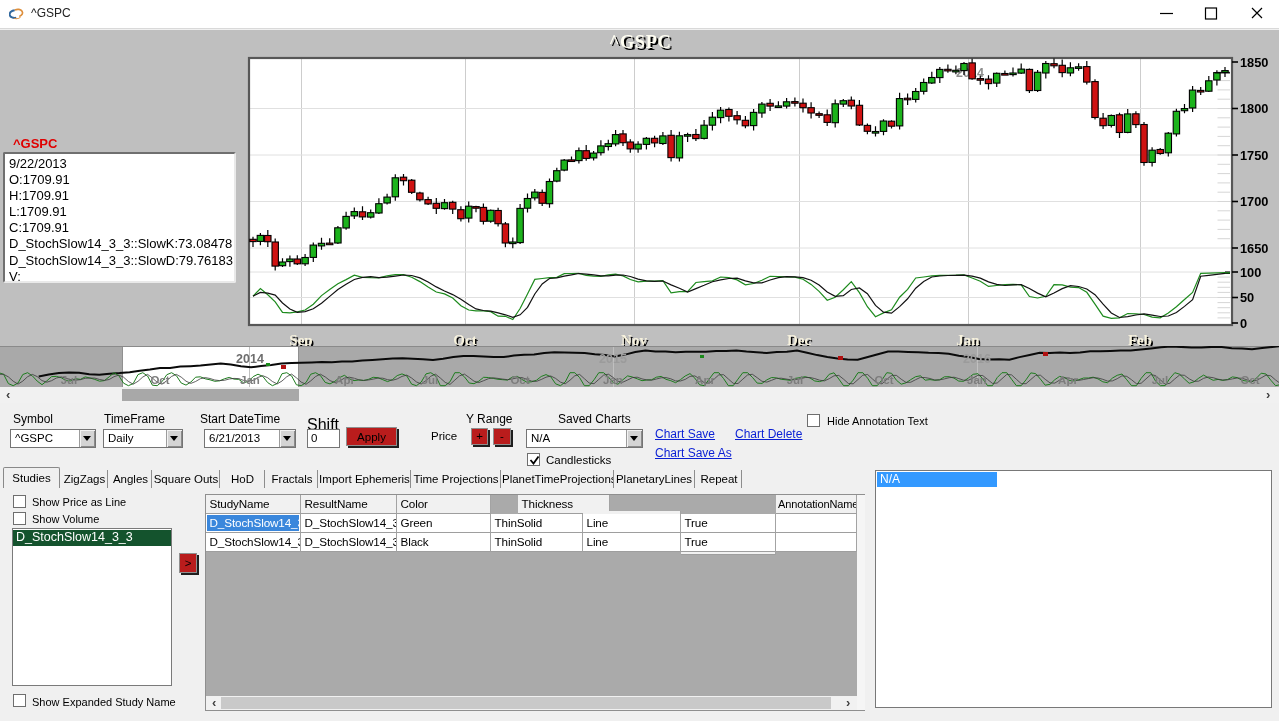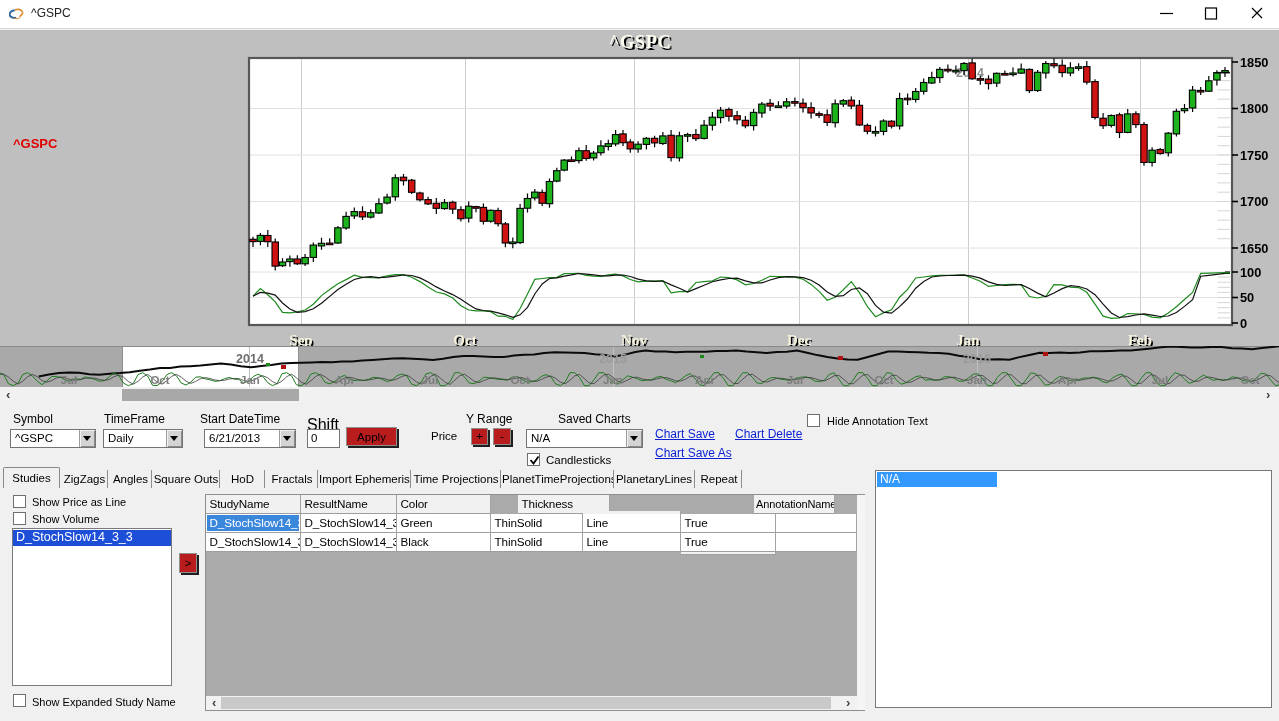--- a/index.html
+++ b/index.html
@@ -28,21 +28,21 @@
  text-align:center;font-size:11.5px}
 .link{position:absolute;color:#0a1fd4;text-decoration:underline;font-size:12px}
 .cb{position:absolute;width:13px;height:13px;background:#fff;border:1px solid #6e6e6e}
 .cb svg{position:absolute;left:0px;top:0px}
 #tabs{position:absolute;left:0px;top:467px;height:22px;width:870px}
 .tab{position:absolute;top:3px;height:18px;line-height:18px;text-align:center;font-size:11.5px;white-space:nowrap;overflow:hidden;
  border-right:1px solid #8d8d8d}
 .tab.active{top:0px;height:21px;line-height:20px;border:1px solid #898989;border-bottom:none;
  background:#f0f0f0;border-radius:2px 2px 0 0}
 #leftlist{position:absolute;left:12px;top:528px;width:160px;height:158px;background:#fff;border:1px solid #7a7a7a}
-#leftsel{position:absolute;left:0px;top:1px;right:0px;height:16px;background:#1d4ed8;color:#fff;
+#leftsel{position:absolute;left:0px;top:1px;right:0px;height:16px;background:#14532d;color:#fff;
  padding-left:3px;line-height:15px;font-size:12.5px}
 #grid{position:absolute;left:205px;top:494px;width:660px;height:217px;background:#aaaaaa;border:1px solid #8f8f8f}
 .hcell,.ccell{position:absolute;height:19px;background:#fff;border-right:1px solid #a3a3a3;
  border-bottom:1px solid #9e9e9e;line-height:18px;padding-left:3.5px;font-size:11.7px;letter-spacing:-0.12px;white-space:nowrap;overflow:hidden}
 .hcell{background:#f1f1f1}
 #vstrip{position:absolute;left:651px;top:0px;width:8px;height:215px;background:#f5f5f5}
 #gsb{position:absolute;left:0px;top:201px;width:651px;height:14px;background:#f1f1f1}
 #gsbthumb{position:absolute;left:15px;top:1px;width:610px;height:12px;background:#c9c9c9}
 #rightlist{position:absolute;left:875px;top:470px;width:397px;height:238px;background:#fff;border:1px solid #787878}
 #rlsel{position:absolute;left:1px;top:1px;width:120px;height:15px;background:#3399ff;color:#fff;
@@ -260,20 +260,21 @@
         <rect x="1157.0" y="149.5" width="6.4" height="4.0"></rect>
         <rect x="1197.5" y="90.4" width="6.4" height="1.6"></rect>
       </g>
 <polyline points="253.0,296.2 260.4,288.6 267.8,294.7 275.2,301.9 282.5,312.3 289.9,312.9 297.3,311.9 305.1,310.0 313.3,304.2 321.5,295.6 329.7,289.5 337.9,283.8 346.1,279.6 354.3,275.1 362.5,277.3 370.7,277.7 378.9,277.8 387.1,275.8 395.3,274.7 403.5,274.7 411.7,277.3 419.9,281.6 428.1,287.1 436.3,292.0 444.5,293.9 452.7,298.0 460.9,305.7 468.7,310.0 476.0,310.9 483.4,310.8 490.7,311.7 498.1,316.2 505.4,316.3 512.8,319.6 520.1,308.5 527.5,294.0 534.8,279.4 542.2,278.5 549.5,277.7 556.8,277.4 564.2,273.6 571.5,273.5 578.9,273.4 586.2,275.4 593.6,276.1 600.9,276.4 608.3,274.9 615.6,274.2 623.0,275.9 630.3,279.5 638.1,281.9 646.4,281.1 654.6,281.2 662.9,280.6 671.1,292.8 679.4,291.6 687.6,291.6 695.9,282.5 704.1,281.7 712.4,280.9 720.6,277.0 728.9,277.7 737.1,279.9 745.4,284.8 753.6,283.5 761.9,280.2 770.1,276.3 778.4,276.5 786.6,276.9 794.9,277.1 803.0,279.2 811.1,284.4 819.1,291.4 827.2,300.2 835.2,297.2 843.3,289.7 851.3,281.7 859.4,292.7 867.4,306.7 875.5,316.7 883.5,312.9 891.5,309.8 899.6,297.2 907.6,289.4 915.7,278.0 923.7,277.0 931.8,275.9 939.8,275.3 947.9,275.3 955.9,275.2 964.0,274.9 972.1,278.0 980.3,281.2 988.5,286.4 996.7,285.5 1004.9,284.6 1013.0,284.3 1021.2,284.8 1029.4,296.5 1037.6,298.0 1045.8,296.3 1054.0,284.7 1062.2,284.9 1070.4,287.1 1078.6,287.6 1086.8,292.3 1095.0,304.1 1103.1,316.2 1111.3,318.4 1119.5,317.8 1127.7,313.5 1135.9,313.8 1144.0,314.5 1152.1,317.1 1160.2,317.8 1168.3,313.0 1176.4,306.7 1184.5,299.5 1192.6,292.5 1200.7,273.3 1208.8,273.1 1216.9,272.9 1225.0,272.7 1230,272.7" fill="none" stroke="#1e8b1e" stroke-width="1.2"></polyline>
 <polyline points="253.0,296.2 260.4,292.4 267.8,293.2 275.2,295.1 282.5,303.0 289.9,309.0 297.3,312.4 305.1,311.6 313.3,308.7 321.5,303.3 329.7,296.4 337.9,289.6 346.1,284.3 354.3,279.5 362.5,277.3 370.7,276.7 378.9,277.6 387.1,277.1 395.3,276.1 403.5,275.0 411.7,275.5 419.9,277.9 428.1,282.0 436.3,286.9 444.5,291.0 452.7,294.6 460.9,299.2 468.7,304.6 476.0,308.9 483.4,310.5 490.7,311.1 498.1,312.9 505.4,314.8 512.8,317.4 520.1,314.8 527.5,307.3 534.8,294.0 542.2,284.0 549.5,278.5 556.8,277.9 564.2,276.2 571.5,274.8 578.9,273.5 586.2,274.1 593.6,274.9 600.9,275.9 608.3,275.8 615.6,275.2 623.0,275.0 630.3,276.5 638.1,279.1 646.4,280.8 654.6,281.4 662.9,281.0 671.1,284.9 679.4,288.3 687.6,292.0 695.9,288.6 704.1,285.3 712.4,281.7 720.6,279.9 728.9,278.5 737.1,278.2 745.4,280.8 753.6,282.8 761.9,282.8 770.1,280.0 778.4,277.6 786.6,276.6 794.9,276.8 803.0,277.7 811.1,280.2 819.1,285.0 827.2,292.0 835.2,296.3 843.3,295.7 851.3,289.5 859.4,288.0 867.4,293.7 875.5,305.4 883.5,312.1 891.5,313.1 899.6,306.6 907.6,298.8 915.7,288.2 923.7,281.5 931.8,277.0 939.8,276.0 947.9,275.5 955.9,275.3 964.0,275.2 972.1,276.1 980.3,278.1 988.5,281.9 996.7,284.4 1004.9,285.5 1013.0,284.8 1021.2,284.6 1029.4,288.5 1037.6,293.1 1045.8,296.9 1054.0,293.0 1062.2,288.6 1070.4,285.6 1078.6,286.5 1086.8,289.0 1095.0,294.7 1103.1,304.2 1111.3,312.9 1119.5,317.5 1127.7,316.6 1135.9,315.0 1144.0,313.9 1152.1,315.1 1160.2,316.5 1168.3,316.0 1176.4,312.5 1184.5,306.4 1192.6,299.6 1200.7,276.2 1208.8,275.3 1216.9,274.3 1225.0,273.4 1230,273.4" fill="none" stroke="#111" stroke-width="1.2"></polyline>
 <line x1="1215" y1="72.8" x2="1230" y2="72.8" stroke="#000" stroke-width="1.3"></line>
       <line x1="1225" y1="272" x2="1230" y2="272" stroke="#111" stroke-width="1.2"></line>
       <line x1="1225" y1="272.8" x2="1230" y2="272.8" stroke="#1e8b1e" stroke-width="1.1"></line>
 </svg>
  <div id="gspcred">^GSPC</div>
+ <div id="infobox">9/22/2013<br>O:1709.91<br>H:1709.91<br>L:1709.91<br>C:1709.91<br>D_StochSlow14_3_3::SlowK:73.08478<br>D_StochSlow14_3_3::SlowD:79.76183<br>V:</div>
 </div>
 <div id="navzone">
  <svg width="1279" height="41" viewBox="0 346 1279 41" style="position:absolute;left:0;top:0">
 <rect x="0" y="346" width="1279" height="41" fill="#a9a9a9"></rect>
 <rect x="0" y="346" width="1279" height="1" fill="#8a8a8a"></rect>
 <rect x="122" y="347" width="177" height="40" fill="#fff"></rect>
 <line x1="122.5" y1="347" x2="122.5" y2="387" stroke="#909090" stroke-width="1"></line>
 <line x1="298.5" y1="347" x2="298.5" y2="387" stroke="#909090" stroke-width="1"></line>
 <line x1="249.5" y1="347" x2="249.5" y2="387" stroke="#c0c0c0" stroke-width="1"></line>
 <line x1="613.5" y1="347" x2="613.5" y2="387" stroke="#c0c0c0" stroke-width="1"></line>
@@ -360,21 +361,21 @@
 <div class="wbtn" style="left:179px;top:553px;width:18px;height:20px;line-height:18px">&gt;</div>
 <div class="cb" style="left:13px;top:694px"></div>
 <div class="lbl" style="left:32px;top:696px;font-size:11px">Show Expanded Study Name</div>
 <div id="grid">
 <div class="hcell" style="left:0px;top:0px;width:95px;">StudyName</div>
 <div class="hcell" style="left:95px;top:0px;width:96px;">ResultName</div>
 <div class="hcell" style="left:191px;top:0px;width:94px;">Color</div>
 <div class="hcell" style="left:285px;top:0px;width:92px;margin-left:27px;">Thickness</div>
 <div class="hcell" style="left:377px;top:16px;width:98px;">LineType</div>
 <div class="hcell" style="left:475px;top:0px;width:95px;margin-top:41px;">Visible</div>
-<div class="hcell" style="left:548px;top:0px;width:81px;padding-left:2px;font-size:11px;">AnnotationName</div>
+<div class="hcell" style="left:570px;top:0px;width:81px;padding-left:2px;font-size:11px;">AnnotationName</div>
 <div class="ccell" style="left:0px;top:19px;width:95px;background:#3a87dc;color:#fff;box-shadow:inset 0 0 0 1px #fff;">D_StochSlow14_3</div>
 <div class="ccell" style="left:95px;top:19px;width:96px;">D_StochSlow14_3</div>
 <div class="ccell" style="left:191px;top:19px;width:94px;">Green</div>
 <div class="ccell" style="left:285px;top:19px;width:92px;">ThinSolid</div>
 <div class="ccell" style="left:377px;top:19px;width:98px;">Line</div>
 <div class="ccell" style="left:475px;top:19px;width:95px;">True</div>
 <div class="ccell" style="left:570px;top:19px;width:81px;"></div>
 <div class="ccell" style="left:0px;top:38px;width:95px;">D_StochSlow14_3</div>
 <div class="ccell" style="left:95px;top:38px;width:96px;">D_StochSlow14_3</div>
 <div class="ccell" style="left:191px;top:38px;width:94px;">Black</div>

